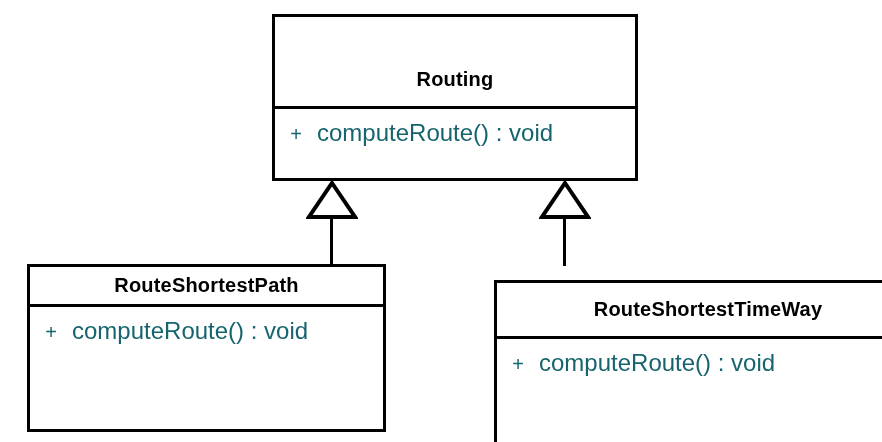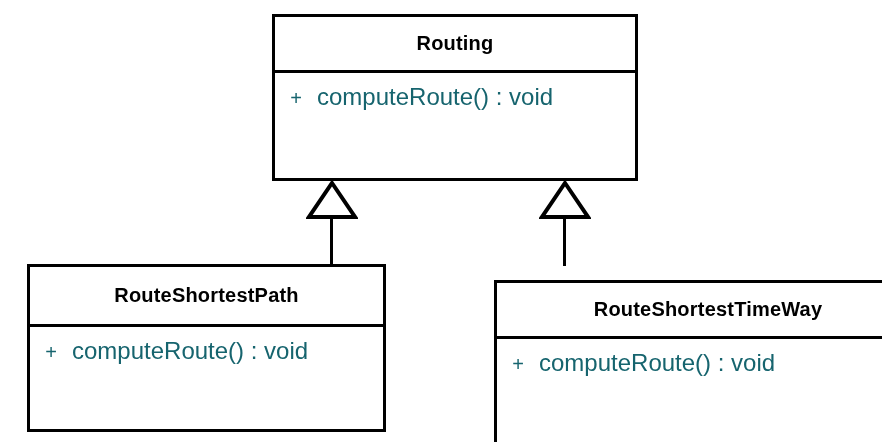--- a/index.html
+++ b/index.html
@@ -96,33 +96,33 @@
   </div>
 
   <div class="gen-link">
     <svg class="gen-triangle" style="left:539px; top:180px;" width="52" height="40" viewBox="0 0 52 40">
       <polygon points="26,3 49,37 3,37" fill="#ffffff" stroke="#000000" stroke-width="4" stroke-linejoin="miter"></polygon>
     </svg>
     <div class="gen-stem" style="left:563px; top:215px; height:51px;"></div>
   </div>
 
   <div class="uml-class" style="left:272px; top:14px; width:366px; height:167px;">
-    <div class="uml-name-compartment" style="height:56px;">
+    <div class="uml-name-compartment" style="height:56px;margin-top:36px;">
       <span class="uml-class-name">Routing</span>
     </div>
     <div class="uml-members-compartment">
       <div class="uml-member-row">
         <span class="uml-visibility">+</span>
         <span class="uml-member-signature">computeRoute() : void</span>
       </div>
     </div>
   </div>
 
   <div class="uml-class" style="left:27px; top:264px; width:359px; height:168px;">
-    <div class="uml-name-compartment" style="height:60px;">
+    <div class="uml-name-compartment" style="height:40px;">
       <span class="uml-class-name">RouteShortestPath</span>
     </div>
     <div class="uml-members-compartment">
       <div class="uml-member-row">
         <span class="uml-visibility">+</span>
         <span class="uml-member-signature">computeRoute() : void</span>
       </div>
     </div>
   </div>
 

